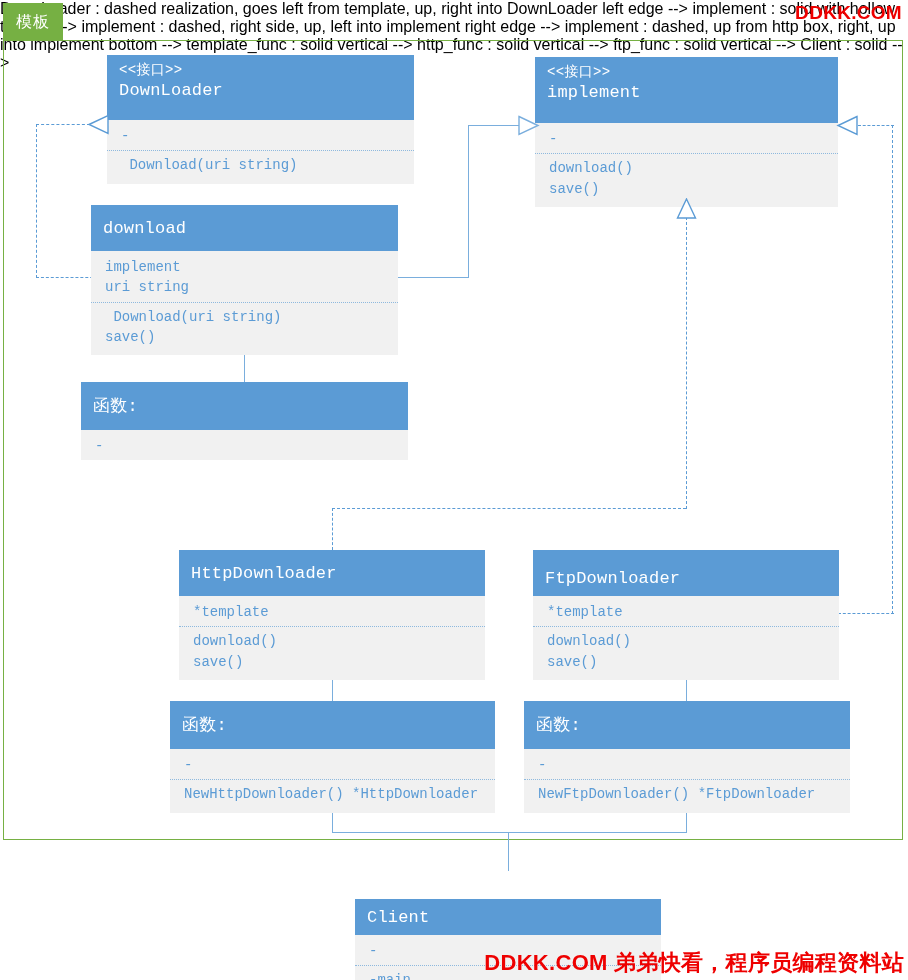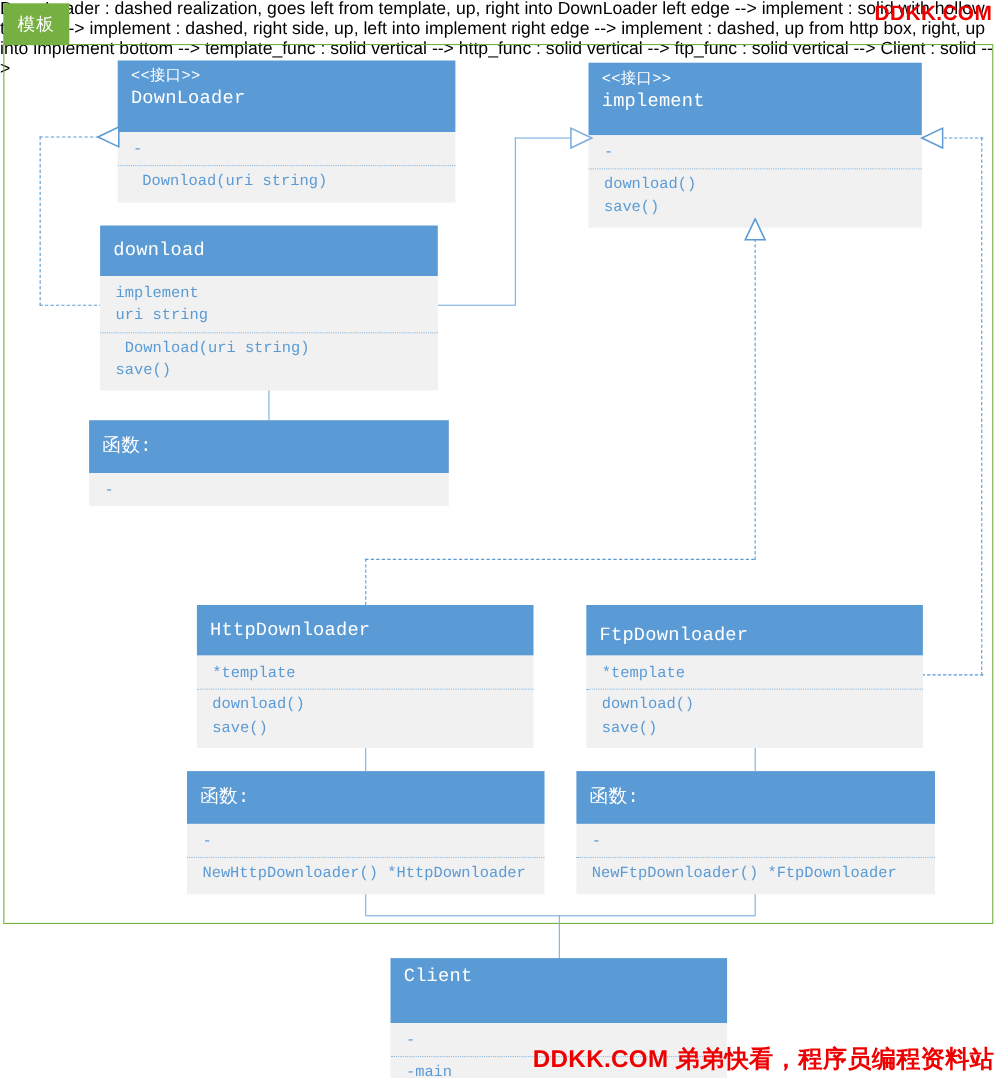--- a/index.html
+++ b/index.html
@@ -318,21 +318,21 @@
         <div class="row">-</div>
       </div>
       <div class="ops">
         <div class="row">NewFtpDownloader() *FtpDownloader</div>
       </div>
     </div>
   </div>
 
   
   <div class="uml" style="left:355px; top:871px; width:306px;">
-    <div class="hdr" style="height:59px; display:flex; ">
+    <div class="hdr" style="height:36px; display:flex; align-items:center;margin-top:28px;">
       <span class="name">Client</span>
     </div>
     <div class="body">
       <div class="attrs">
         <div class="row">-</div>
       </div>
       <div class="ops">
         <div class="row">-main</div>
       </div>
     </div>

